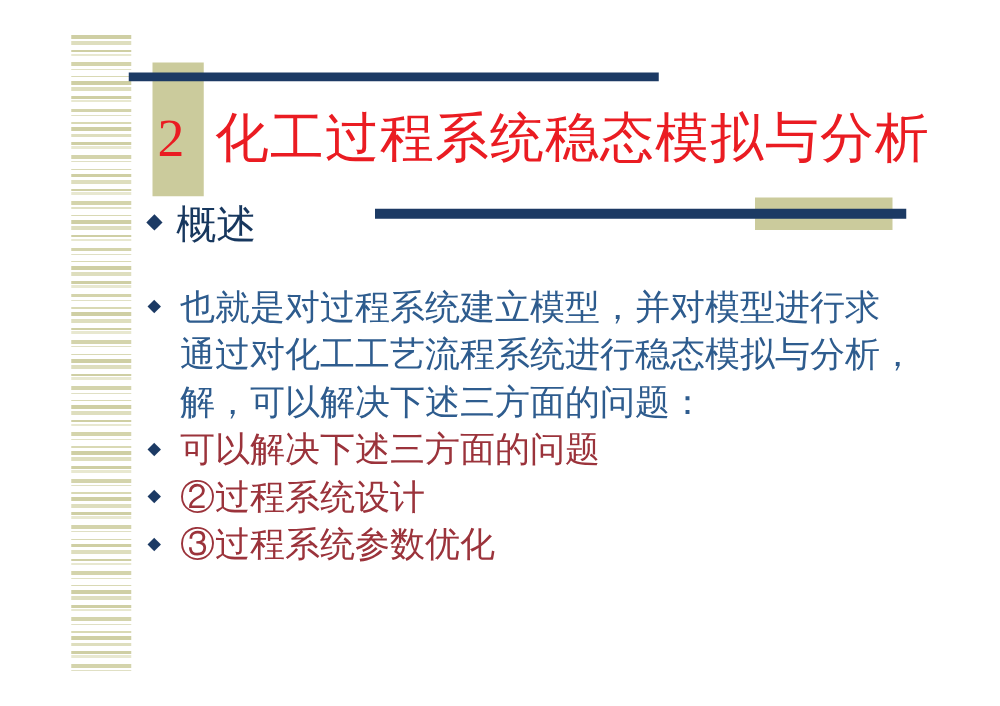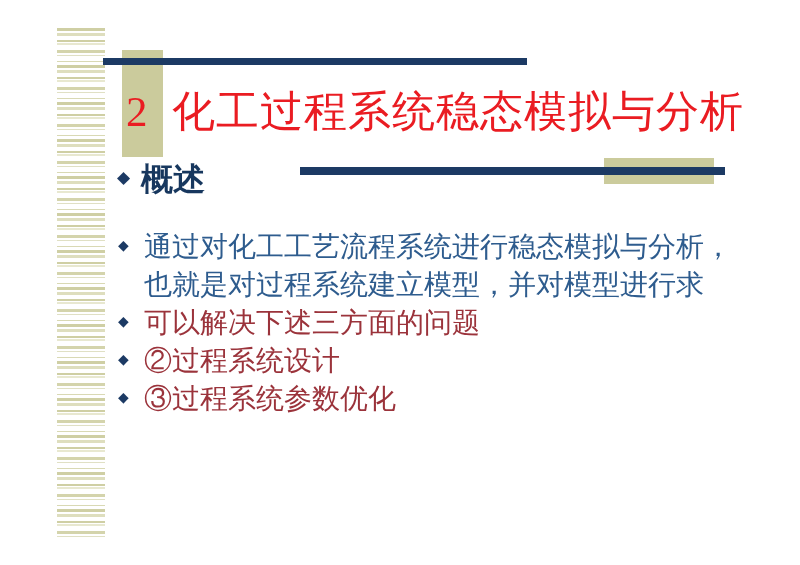--- a/index.html
+++ b/index.html
@@ -78,28 +78,29 @@
 
   <div class="tan-rect tan-rect-top"></div>
   <div class="bar bar-top"></div>
 
   <h1 class="title">2  化工过程系统稳态模拟与分析</h1>
 
   <div class="tan-rect tan-rect-side"></div>
   <div class="bar bar-heading"></div>
 
   <span class="heading-diamond">◆</span>
-  <h2 class="heading-text" style="margin:0;font-weight:bold;text-align:center;">概述</h2>
+  <h2 class="heading-text" style="margin:0;font-weight:normal;text-align:center;">概述</h2>
 
   <div class="body-list">
 
     <div class="item blue">
       <span class="diamond">◆</span>
+      <div class="line">也就是对过程系统建立模型，并对模型进行求</div>
       <div class="line">通过对化工工艺流程系统进行稳态模拟与分析，</div>
-      <div class="line">也就是对过程系统建立模型，并对模型进行求</div>
+      <div class="line">解，可以解决下述三方面的问题：</div>
     </div>
 
     <div class="item red">
       <span class="diamond">◆</span>
       <div class="line">可以解决下述三方面的问题</div>
     </div>
 
     <div class="item red">
       <span class="diamond">◆</span>
       <div class="line">②过程系统设计</div>

